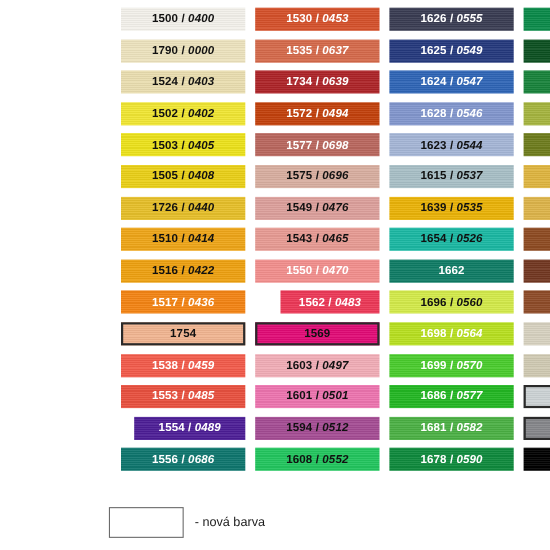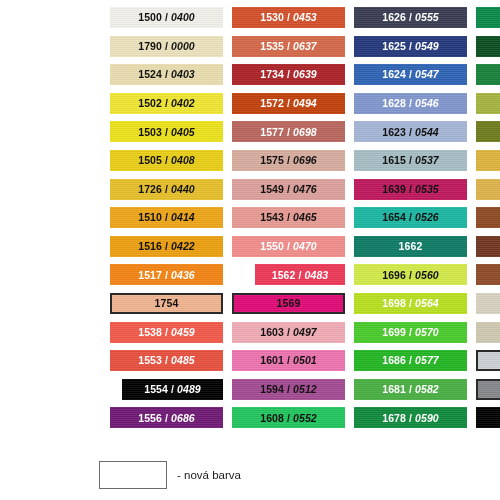--- a/index.html
+++ b/index.html
@@ -167,21 +167,21 @@
       <div class="swatch" style="background: rgb(167, 190, 197); color: rgb(17, 17, 17);">
         <span class="lbl"><span>1615 / </span><i>0537</i></span>
       </div>
       <div class="swatch" style="background: rgb(222, 180, 63); color: rgb(17, 17, 17);"></div>
       <div class="swatch" style="background: rgb(230, 191, 42); color: rgb(17, 17, 17);">
         <span class="lbl"><span>1726 / </span><i>0440</i></span>
       </div>
       <div class="swatch" style="background: rgb(220, 160, 156); color: rgb(17, 17, 17);">
         <span class="lbl"><span>1549 / </span><i>0476</i></span>
       </div>
-      <div class="swatch" style="background: #be185d; color: rgb(17, 17, 17); align-items: center;">
+      <div class="swatch" style="background: #eab308; color: rgb(17, 17, 17); align-items: center;">
         <span class="lbl"><span>1639 / </span><i>0535</i></span>
       </div>
       <div class="swatch" style="background: rgb(221, 180, 74); color: rgb(17, 17, 17);"></div>
       <div class="swatch" style="background: rgb(238, 165, 24); color: rgb(17, 17, 17);">
         <span class="lbl"><span>1510 / </span><i>0414</i></span>
       </div>
       <div class="swatch" style="background: rgb(231, 155, 147); color: rgb(17, 17, 17);">
         <span class="lbl"><span>1543 / </span><i>0465</i></span>
       </div>
       <div class="swatch" style="background: rgb(27, 184, 163); color: rgb(17, 17, 17);">
@@ -231,31 +231,31 @@
       <div class="swatch" style="background: rgb(232, 80, 63); color: rgb(255, 255, 255);">
         <span class="lbl"><span>1553 / </span><i>0485</i></span>
       </div>
       <div class="swatch" style="background: rgb(237, 116, 175); color: rgb(17, 17, 17);">
         <span class="lbl"><span>1601 / </span><i>0501</i></span>
       </div>
       <div class="swatch" style="background: rgb(35, 183, 35); color: rgb(255, 255, 255);">
         <span class="lbl"><span>1686 / </span><i>0577</i></span>
       </div>
       <div class="swatch bordered" style="background: rgb(204, 210, 212); color: rgb(17, 17, 17);"></div>
-      <div class="swatch" style="background: #000000; color: rgb(255, 255, 255); margin-left: 12px;">
+      <div class="swatch" style="background: #4c1d95; color: rgb(255, 255, 255); margin-left: 12px;">
         <span class="lbl"><span>1554 / </span><i>0489</i></span>
       </div>
       <div class="swatch" style="background: rgb(163, 75, 146); color: rgb(17, 17, 17);">
         <span class="lbl"><span>1594 / </span><i>0512</i></span>
       </div>
       <div class="swatch" style="background: rgb(74, 175, 67); color: rgb(255, 255, 255);">
         <span class="lbl"><span>1681 / </span><i>0582</i></span>
       </div>
       <div class="swatch bordered" style="background: rgb(134, 135, 139); color: rgb(17, 17, 17);"></div>
-      <div class="swatch" style="background: #701a75; color: rgb(255, 255, 255);">
+      <div class="swatch" style="background: #0f766e; color: rgb(255, 255, 255);">
         <span class="lbl"><span>1556 / </span><i>0686</i></span>
       </div>
       <div class="swatch" style="background: #22c55e; color: rgb(17, 17, 17);">
         <span class="lbl"><span>1608 / </span><i>0552</i></span>
       </div>
       <div class="swatch" style="background: rgb(15, 138, 61); color: rgb(255, 255, 255);">
         <span class="lbl"><span>1678 / </span><i>0590</i></span>
       </div>
       <div class="swatch" style="background: rgb(1, 1, 1); color: rgb(255, 255, 255);"></div>
     </div>

